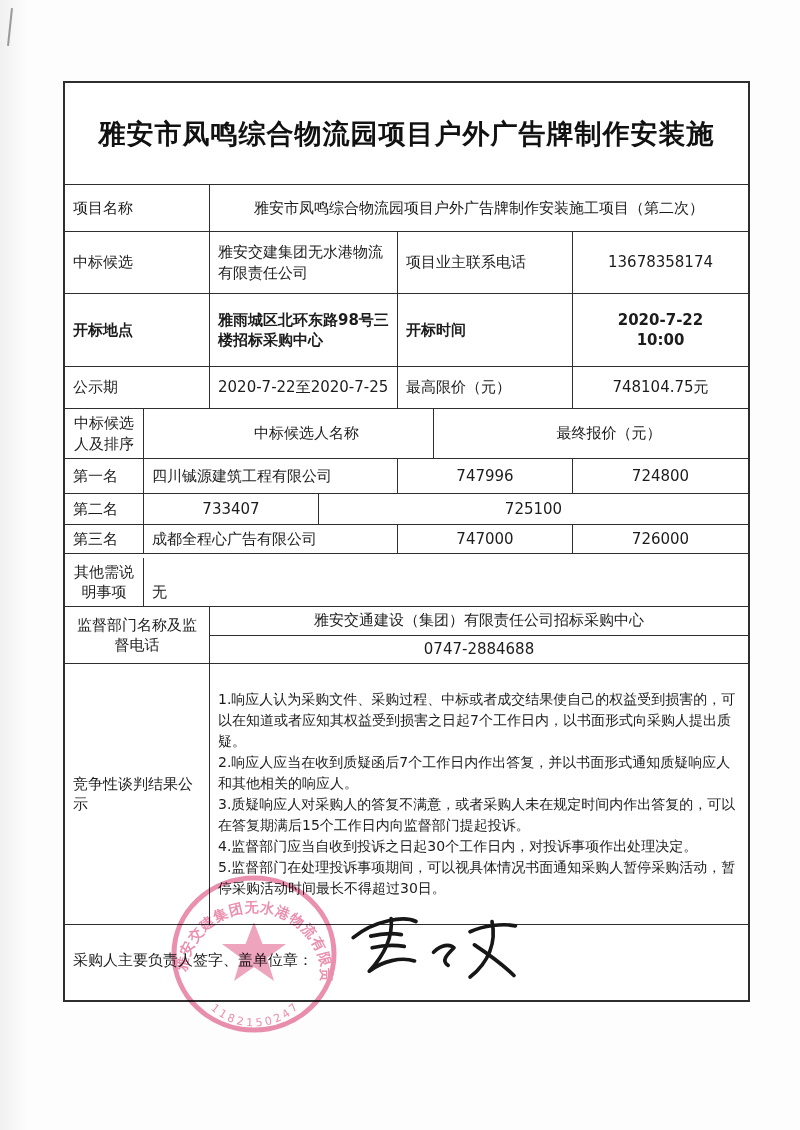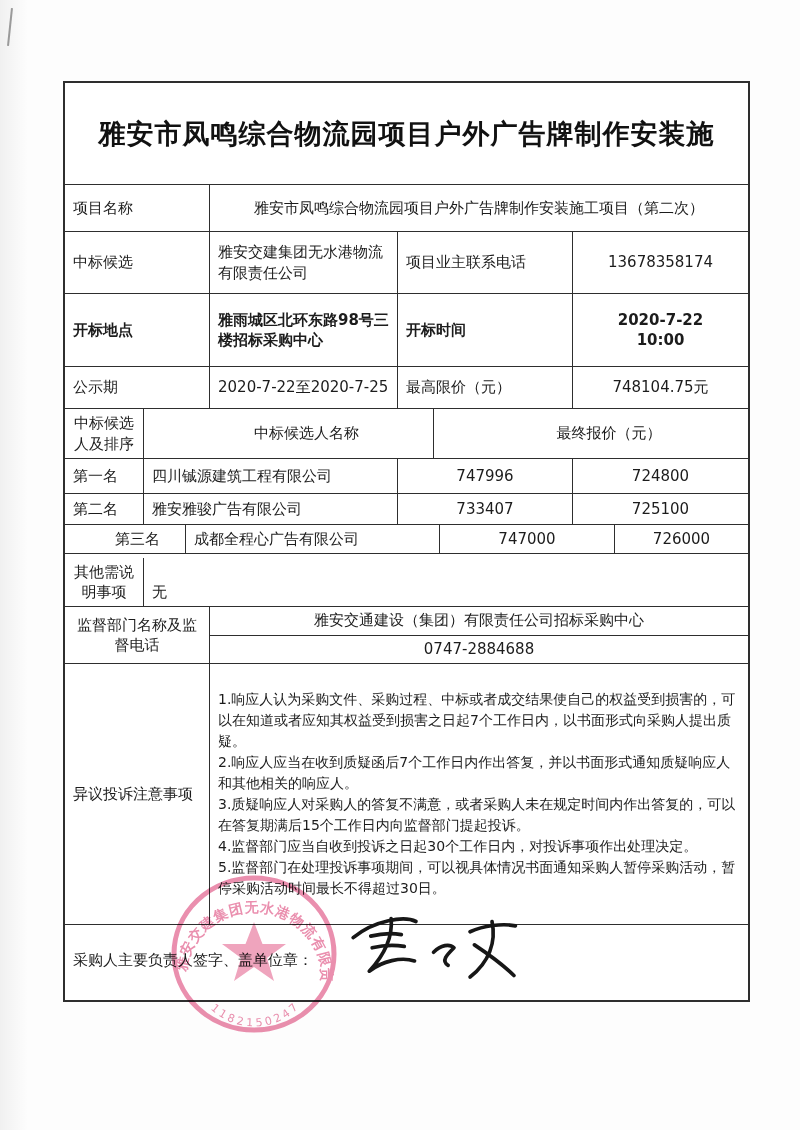--- a/index.html
+++ b/index.html
@@ -51,21 +51,21 @@
     font-size:27px;font-weight:bold;letter-spacing:1px;line-height:1.55;
     color:#111;
   }
   .h-r1{height:47px;}
   .h-r2{height:62px;}
   .h-r3{height:73px;font-weight:bold;}
   .h-r4{height:42px;}
   .h-hdr{height:50px;gap:36px;}
   .h-c1{height:35px;}
   .h-c2{height:31px;}
-  .h-c3{height:29px;padding-left:42px;}
+  .h-c3{height:29px;}
   .h-other{height:53px;align-items:flex-end;}
   .h-sup{height:57px;}
   .h-complaint{height:261px;}
   .h-sig{height:75px;}
   .sup-right{display:flex;flex-direction:column;flex:1;}
   .sup-sub{
     box-sizing:border-box;flex:1;display:flex;align-items:center;justify-content:center;
     font-size:15px;
   }
   .sup-sub:first-child{border-bottom:1.6px solid #2e2e2e;}
@@ -135,21 +135,20 @@
   </div>
 
   <div class="row h-c1">
     <div class="cell w-a1 left">第一名</div>
     <div class="cell w-b1 left">四川铖源建筑工程有限公司</div>
     <div class="cell w-c center">747996</div>
     <div class="cell w-d center">724800</div>
   </div>
   <div class="row h-c2">
     <div class="cell w-a1 left">第二名</div>
-    <div class="cell w-b1 left">雅安雅骏广告有限公司</div>
     <div class="cell w-c center">733407</div>
     <div class="cell w-d center">725100</div>
   </div>
   <div class="row h-c3">
     <div class="cell w-a1 left">第三名</div>
     <div class="cell w-b1 left">成都全程心广告有限公司</div>
     <div class="cell w-c center">747000</div>
     <div class="cell w-d center">726000</div>
   </div>
 
@@ -163,21 +162,21 @@
 
   <div class="row h-sup">
     <div class="cell w-a center">监督部门名称及监督电话</div>
     <div class="sup-right">
       <div class="sup-sub">雅安交通建设（集团）有限责任公司招标采购中心</div>
       <div class="sup-sub">0747-2884688</div>
     </div>
   </div>
 
   <div class="row h-complaint">
-    <div class="cell w-a left">异议投诉注意事项</div>
+    <div class="cell w-a left">竞争性谈判结果公示</div>
     <div class="cell w-rest left complaint-text">
       <p>1.响应人认为采购文件、采购过程、中标或者成交结果使自己的权益受到损害的，可以在知道或者应知其权益受到损害之日起7个工作日内，以书面形式向采购人提出质疑。</p>
       <p>2.响应人应当在收到质疑函后7个工作日内作出答复，并以书面形式通知质疑响应人和其他相关的响应人。</p>
       <p>3.质疑响应人对采购人的答复不满意，或者采购人未在规定时间内作出答复的，可以在答复期满后15个工作日内向监督部门提起投诉。</p>
       <p>4.监督部门应当自收到投诉之日起30个工作日内，对投诉事项作出处理决定。</p>
       <p>5.监督部门在处理投诉事项期间，可以视具体情况书面通知采购人暂停采购活动，暂停采购活动时间最长不得超过30日。</p>
     </div>
   </div>
 
   <div class="row h-sig">

